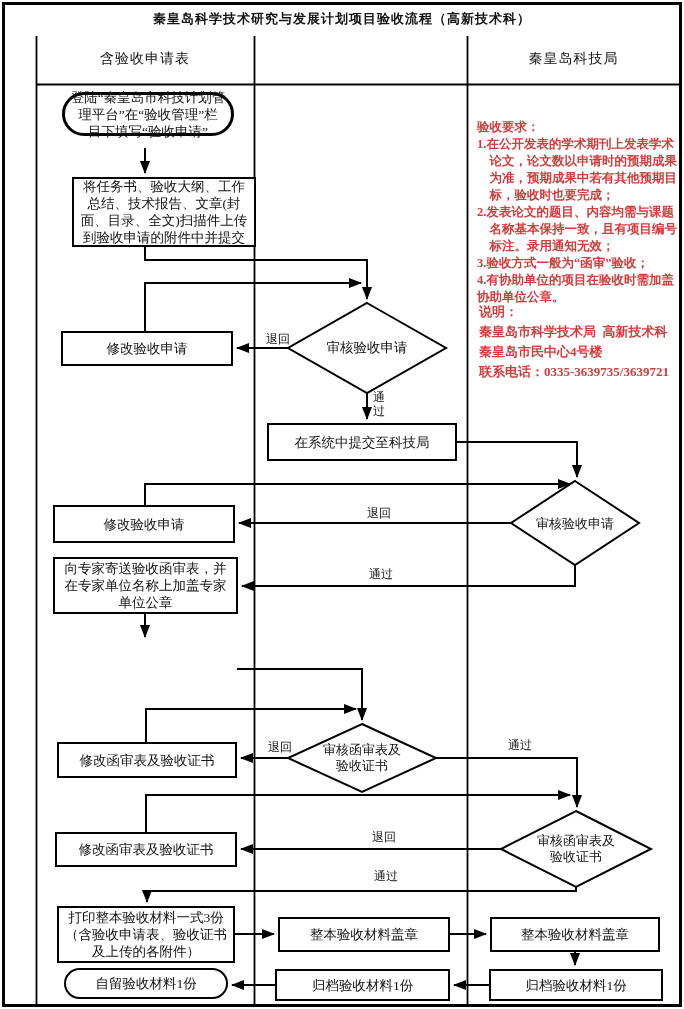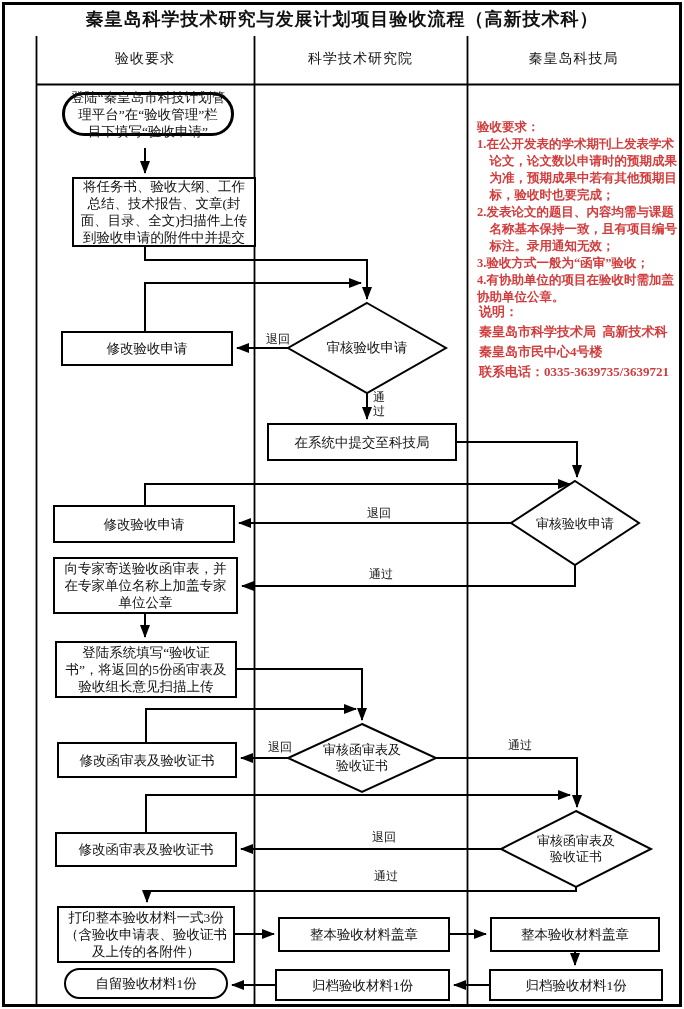--- a/index.html
+++ b/index.html
@@ -5,21 +5,21 @@
   html,body{margin:0;padding:0;background:#888;}
   .page{
     position:relative;width:684px;height:1009px;background:#fff;
     font-family:"Liberation Serif","DejaVu Serif",serif;color:#111;
     overflow:hidden;margin:0 auto;
   }
   .frame{position:absolute;left:2px;top:2px;width:674px;height:999px;border:3px solid #000;}
   .title-row{
     position:absolute;left:2px;top:2px;width:680px;height:34px;
     display:flex;align-items:center;justify-content:center;
-    font-size:18px;font-weight:bold;letter-spacing:1px;
+    font-size:13px;font-weight:bold;letter-spacing:1px;
   }
   .lane-header{
     position:absolute;top:41px;height:36px;display:flex;align-items:center;justify-content:center;
     font-size:14px;letter-spacing:1px;
   }
   .node{
     position:absolute;border:2px solid #000;background:#fff;
     display:flex;align-items:center;justify-content:center;text-align:center;
     font-size:13.5px;line-height:17px;white-space:pre-line;box-sizing:border-box;
   }
@@ -44,24 +44,21 @@
 
 <div class="page">
 
   <div class="frame"></div>
 
   <div class="title-row">
     <span>秦皇岛科学技术研究与发展计划项目验收流程（高新技术科）</span>
   </div>
 
   <div class="lane-header" style="left:36px;width:218px;">
-    <span>验收要求</span>
-  </div>
-  <div class="lane-header" style="left:254px;width:213px;">
-    <span>科学技术研究院</span>
+    <span>含验收申请表</span>
   </div>
   <div class="lane-header" style="left:467px;width:213px;">
     <span>秦皇岛科技局</span>
   </div>
 
   <svg class="overlay" width="684" height="1009" viewBox="0 0 684 1009">
     <defs>
       <marker id="ah" markerWidth="13" markerHeight="10" refX="12" refY="5" orient="auto" markerUnits="userSpaceOnUse">
         <path d="M0,0 L13,5 L0,10 Z" fill="#000"></path>
       </marker>
@@ -112,23 +109,20 @@
 目下填写“验收申请”</div>
   <div class="node" style="left:72px;top:177px;width:184px;height:70px;">将任务书、验收大纲、工作
 总结、技术报告、文章(封
 面、目录、全文)扫描件上传
 到验收申请的附件中并提交</div>
   <div class="node" style="left:61px;top:331px;width:172px;height:35px;">修改验收申请</div>
   <div class="node" style="left:53px;top:505px;width:182px;height:38px;">修改验收申请</div>
   <div class="node" style="left:53px;top:557px;width:185px;height:57px;">向专家寄送验收函审表，并
 在专家单位名称上加盖专家
 单位公章</div>
-  <div class="node" style="left:55px;top:641px;width:182px;height:57px;">登陆系统填写“验收证
-书”，将返回的5份函审表及
-验收组长意见扫描上传</div>
   <div class="node" style="left:57px;top:742px;width:180px;height:36px;">修改函审表及验收证书</div>
   <div class="node" style="left:55px;top:832px;width:182px;height:35px;">修改函审表及验收证书</div>
   <div class="node" style="left:57px;top:906px;width:178px;height:57px;">打印整本验收材料一式3份
 （含验收申请表、验收证书
 及上传的各附件）</div>
   <div class="node stadium small" style="left:64px;top:968px;width:164px;height:31px;">自留验收材料1份</div>
 
   <div class="dlabel" style="left:297px;top:340px;width:140px;height:16px;">审核验收申请</div>
   <div class="node" style="left:267px;top:423px;width:190px;height:38px;">在系统中提交至科技局</div>
   <div class="dlabel" style="left:292px;top:742px;width:140px;height:32px;font-size:13px;">审核函审表及

